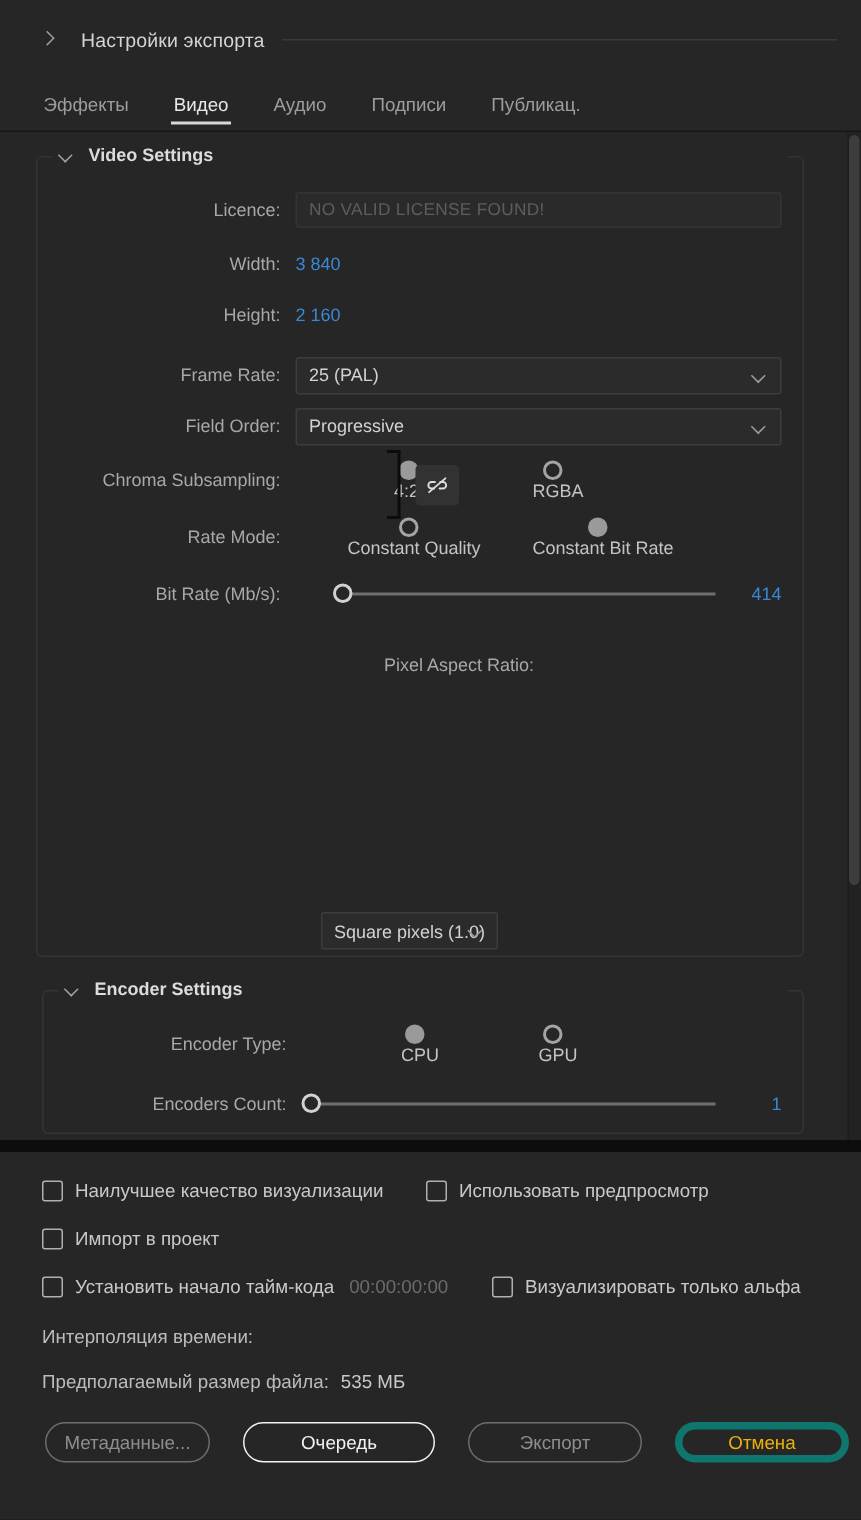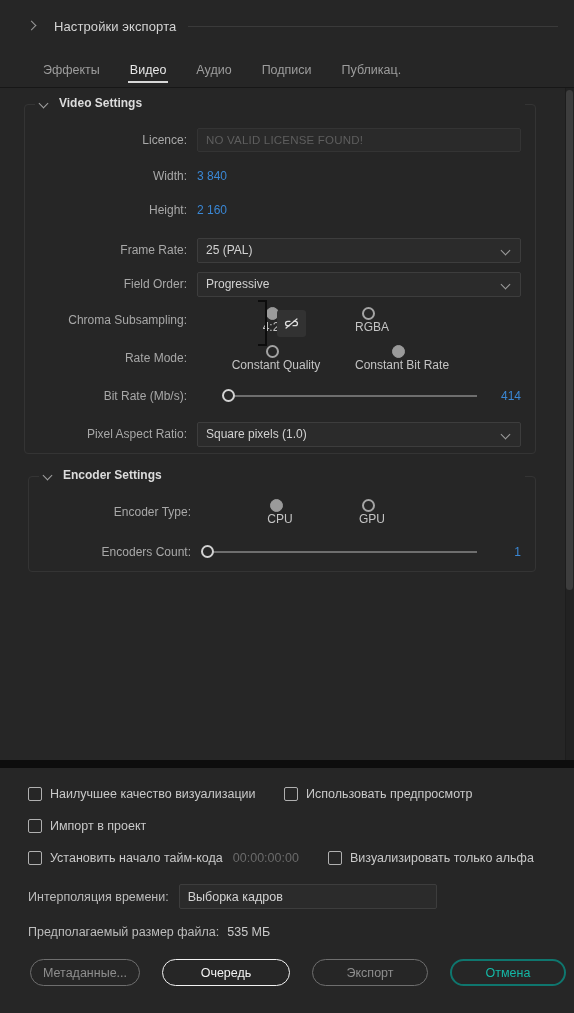--- a/index.html
+++ b/index.html
@@ -49,21 +49,21 @@
     margin-left: 12px;
     margin-right: 16px;
   }
 
   
   .tabbar {
     height: 36px;
     background: #262626;
     display: flex;
     align-items: stretch;
-    padding-left: 28px;
+    padding-left: 14px;
     border-bottom: 1px solid #171717;
     position: relative;
   }
   .tab {
     display: flex;
     align-items: center;
     padding: 0 15px;
     font-size: 12.5px;
     color: #9d9d9d;
     position: relative;
@@ -379,21 +379,21 @@
     align-items: center;
     justify-content: center;
     font-size: 12.5px;
     cursor: pointer;
     white-space: nowrap;
     background: transparent;
   }
   .btn-meta { width: 110px; border: 1px solid #6e6e6e; color: #8e8e8e; }
   .btn-queue { width: 128px; border: 1.6px solid #f2f2f2; color: #f2f2f2; }
   .btn-export { width: 116px; border: 1px solid #6e6e6e; color: #8e8e8e; }
-  .btn-cancel { width: 116px; border: 2px solid #0f766e; color: #14b8a6; }
+  .btn-cancel { width: 116px; border: 5px solid #0f766e; color: #eab308; }
 </style>
 </head>
 <body>
 
 <div class="topbar">
   <div class="topbar-chevron"></div>
   <div class="topbar-title">Настройки экспорта</div>
   <div class="topbar-rule"></div>
 </div>
 
@@ -495,21 +495,21 @@
           <div class="slider-wrap">
             <div class="slider">
               <div class="slider-track"></div>
               <div class="slider-thumb"></div>
             </div>
             <div class="slider-val">414</div>
           </div>
         </div>
       </div>
 
-      <div class="row" style="margin-top:8px;">
+      <div class="row" style="margin-top:25px;flex-direction:column;">
         <div class="lbl">Pixel Aspect Ratio:</div>
         <div class="ctrl">
           <div class="select">
             <span>Square pixels (1.0)</span>
             <span class="caret"></span>
           </div>
         </div>
       </div>
 
     </div>
@@ -597,24 +597,20 @@
       <span class="cb-label dim">00:00:00:00</span>
     </div>
     <div class="cb">
       <span class="cbox"></span>
       <span class="cb-label">Визуализировать только альфа</span>
     </div>
   </div>
 
   <div class="interp-row">
     <div class="interp-label">Интерполяция времени:</div>
-    <div class="interp-select">
-      <span>Выборка кадров</span>
-      <span class="caret"></span>
-    </div>
   </div>
 
   <div class="filesize-row">
     <span>Предполагаемый размер файла:</span>
     <span class="filesize-val">535 МБ</span>
   </div>
 
   <div class="btnrow">
     <div class="btn btn-meta">Метаданные...</div>
     <div class="btn btn-queue">Очередь</div>

